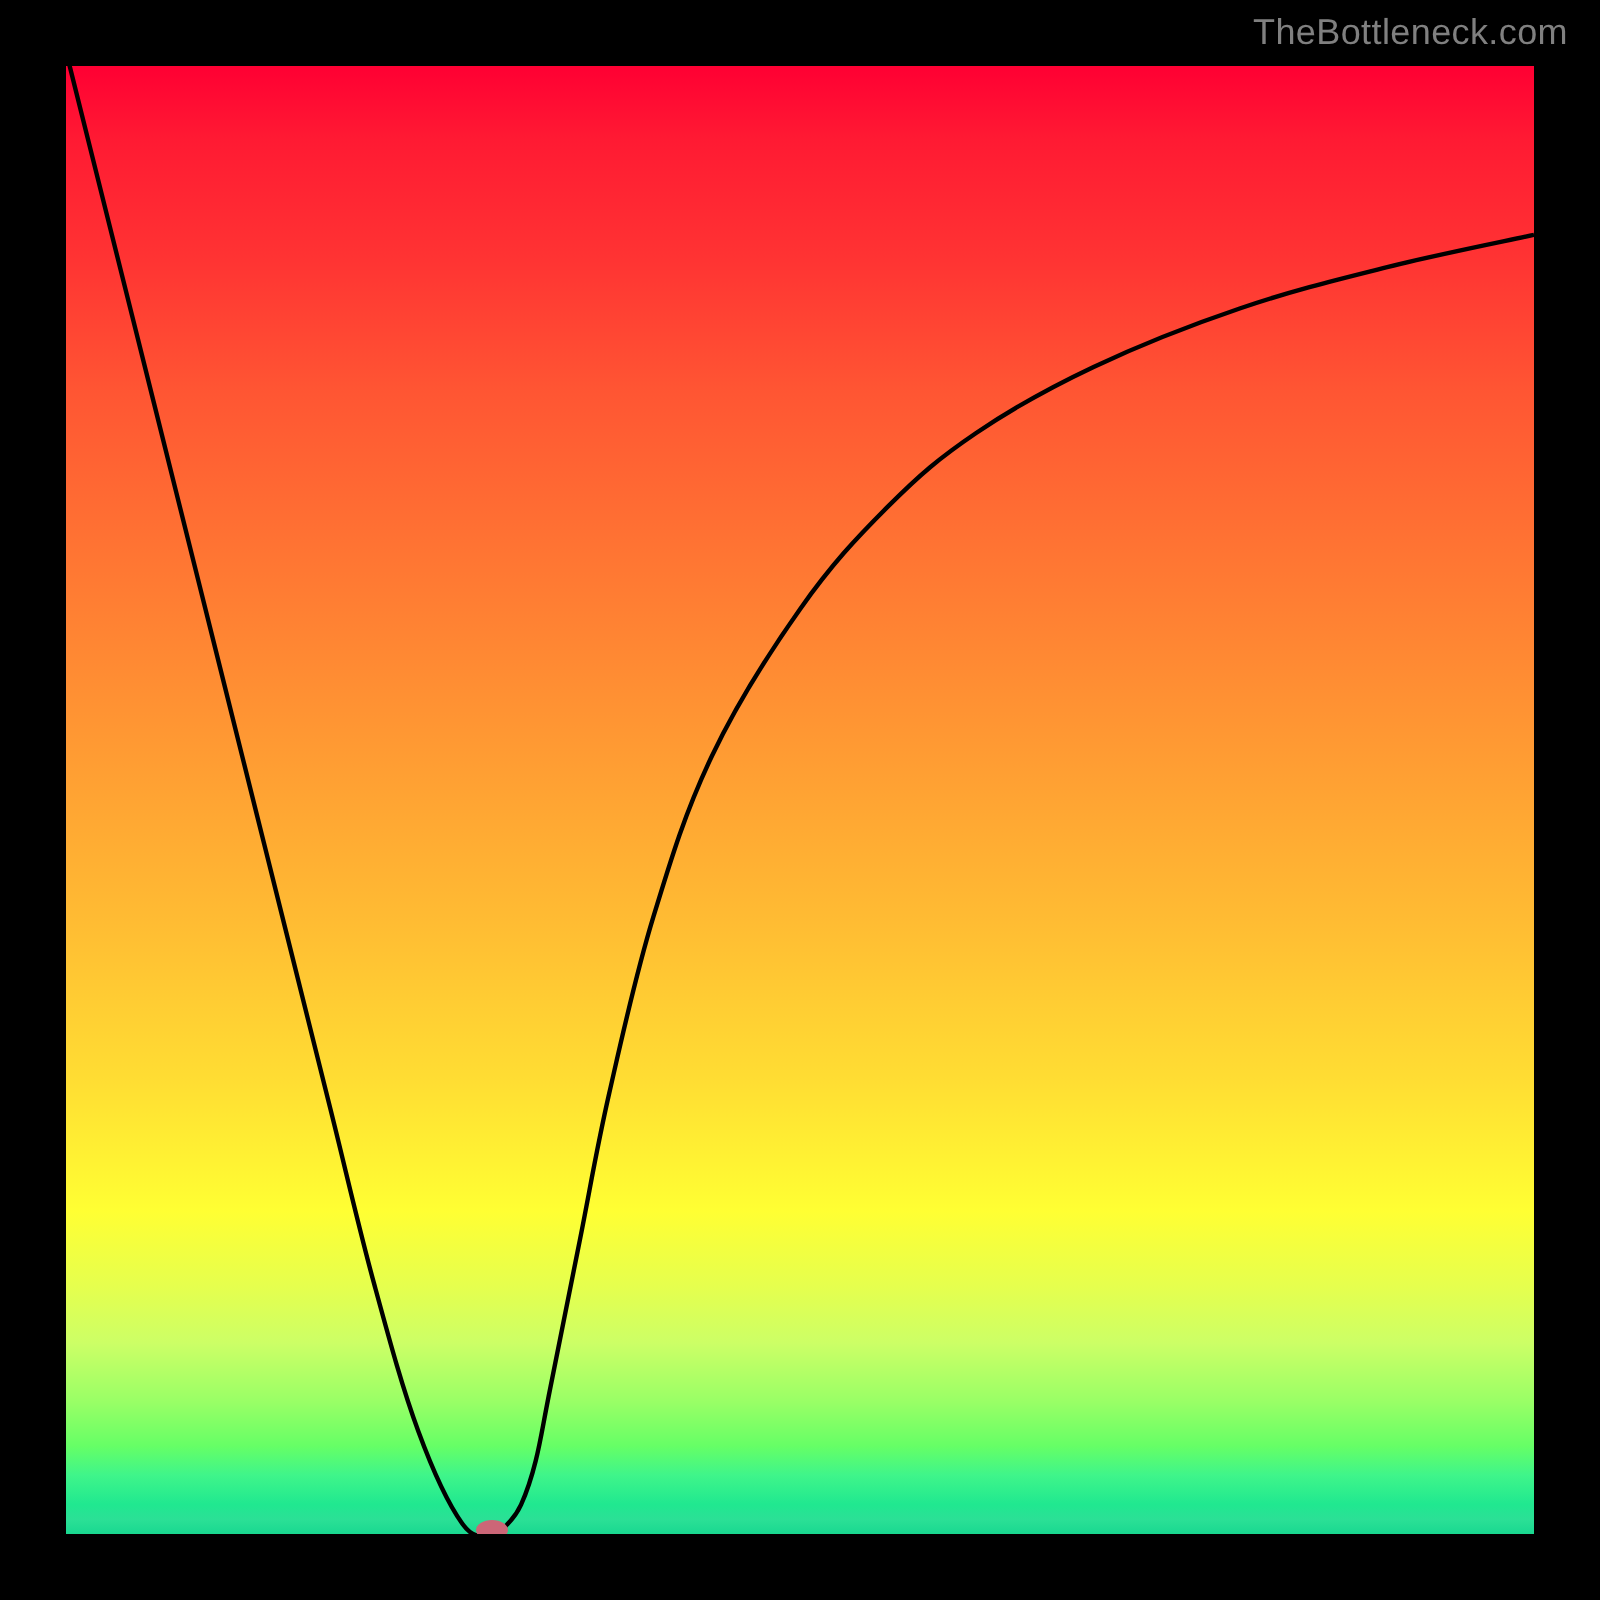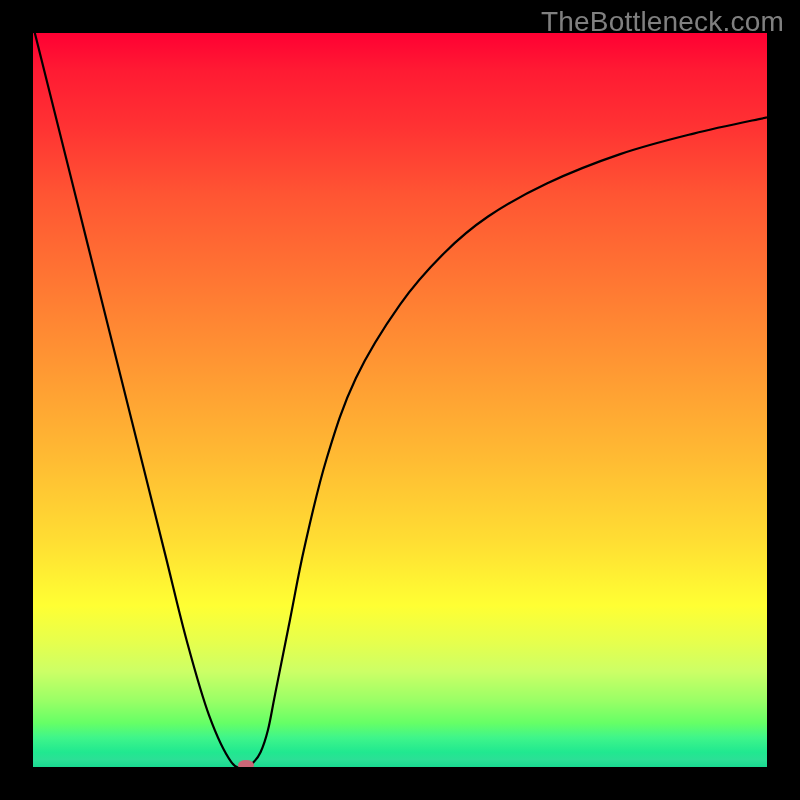--- a/index.html
+++ b/index.html
@@ -41,21 +41,21 @@
       #3ff58a 96%,
       #20e890 98%,
       #2be096 99%,
       #19d890 100%
     );
   }
   .attribution {
     position: absolute;
     top: 6px;
     right: 16px;
-    font-size: 28px;
+    font-size: 18px;
     color: #808080;
     font-weight: 500;
     letter-spacing: 0.2px;
     z-index: 5;
   }
   svg.curve {
     position: absolute;
     left: 0;
     top: 0;
     width: 734px;

